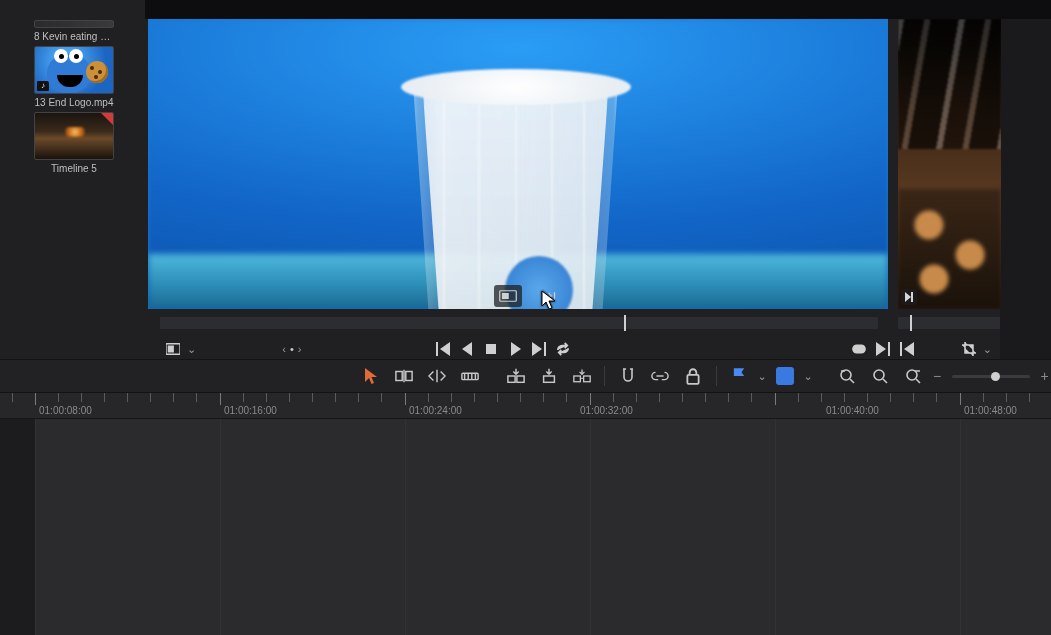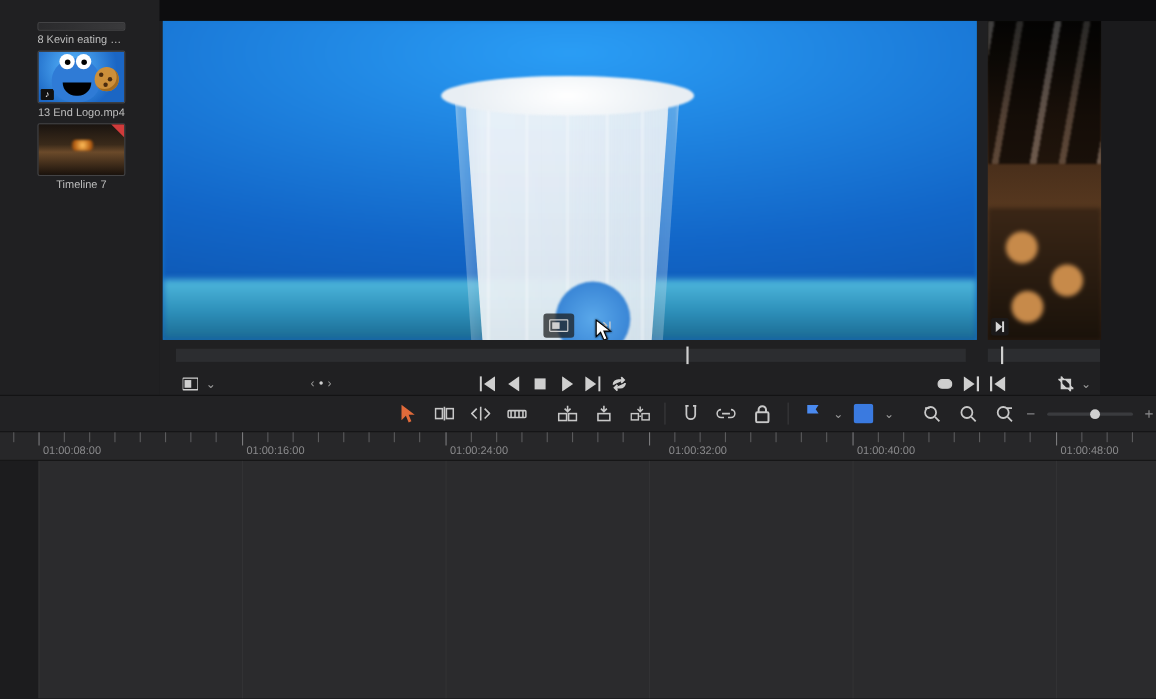--- a/index.html
+++ b/index.html
@@ -157,21 +157,21 @@
           <span class="chip" style="left:8px;top:14px"></span>
         </div>
     </div>
     <div class="clip-label">13 End Logo.mp4</div>
   </div>
   <div class="clip">
     <div class="clip-thumb tl-bg">
       <span class="badge-rec"></span>
       <span class="tl-glow"></span>
     </div>
-    <div class="clip-label">Timeline 7</div>
+    <div class="clip-label">Timeline 5</div>
   </div>
 </div>
 
 <div class="viewer-wrap">
   <div class="viewer-left">
     <div class="milk-bg"></div>
     <div class="milk-table"></div>
     <div class="glass">
       <div class="milk-fill"></div>
       <div class="glass-body"></div>
@@ -422,30 +422,30 @@
     <span class="tick big" style="left: 405px;"></span>
     <span class="tc-label" style="left: 409px;">01:00:24:00</span>
     <span class="tick" style="left: 428px;"></span>
     <span class="tick" style="left: 451px;"></span>
     <span class="tick" style="left: 474px;"></span>
     <span class="tick" style="left: 497px;"></span>
     <span class="tick" style="left: 520px;"></span>
     <span class="tick" style="left: 543px;"></span>
     <span class="tick" style="left: 566px;"></span>
     <span class="tick big" style="left: 590px;"></span>
-    <span class="tc-label" style="left: 608px;">01:00:32:00</span>
+    <span class="tc-label" style="left: 580px;">01:00:32:00</span>
     <span class="tick" style="left: 613px;"></span>
     <span class="tick" style="left: 636px;"></span>
     <span class="tick" style="left: 659px;"></span>
     <span class="tick" style="left: 682px;"></span>
     <span class="tick" style="left: 705px;"></span>
     <span class="tick" style="left: 728px;"></span>
     <span class="tick" style="left: 751px;"></span>
     <span class="tick big" style="left: 775px;"></span>
-    <span class="tc-label" style="left: 779px;">01:00:40:00</span>
+    <span class="tc-label" style="left: 826px;">01:00:40:00</span>
     <span class="tick" style="left: 798px;"></span>
     <span class="tick" style="left: 821px;"></span>
     <span class="tick" style="left: 844px;"></span>
     <span class="tick" style="left: 867px;"></span>
     <span class="tick" style="left: 890px;"></span>
     <span class="tick" style="left: 913px;"></span>
     <span class="tick" style="left: 936px;"></span>
     <span class="tick big" style="left: 960px;"></span>
     <span class="tc-label" style="left: 964px;">01:00:48:00</span>
     <span class="tick" style="left: 983px;"></span>

